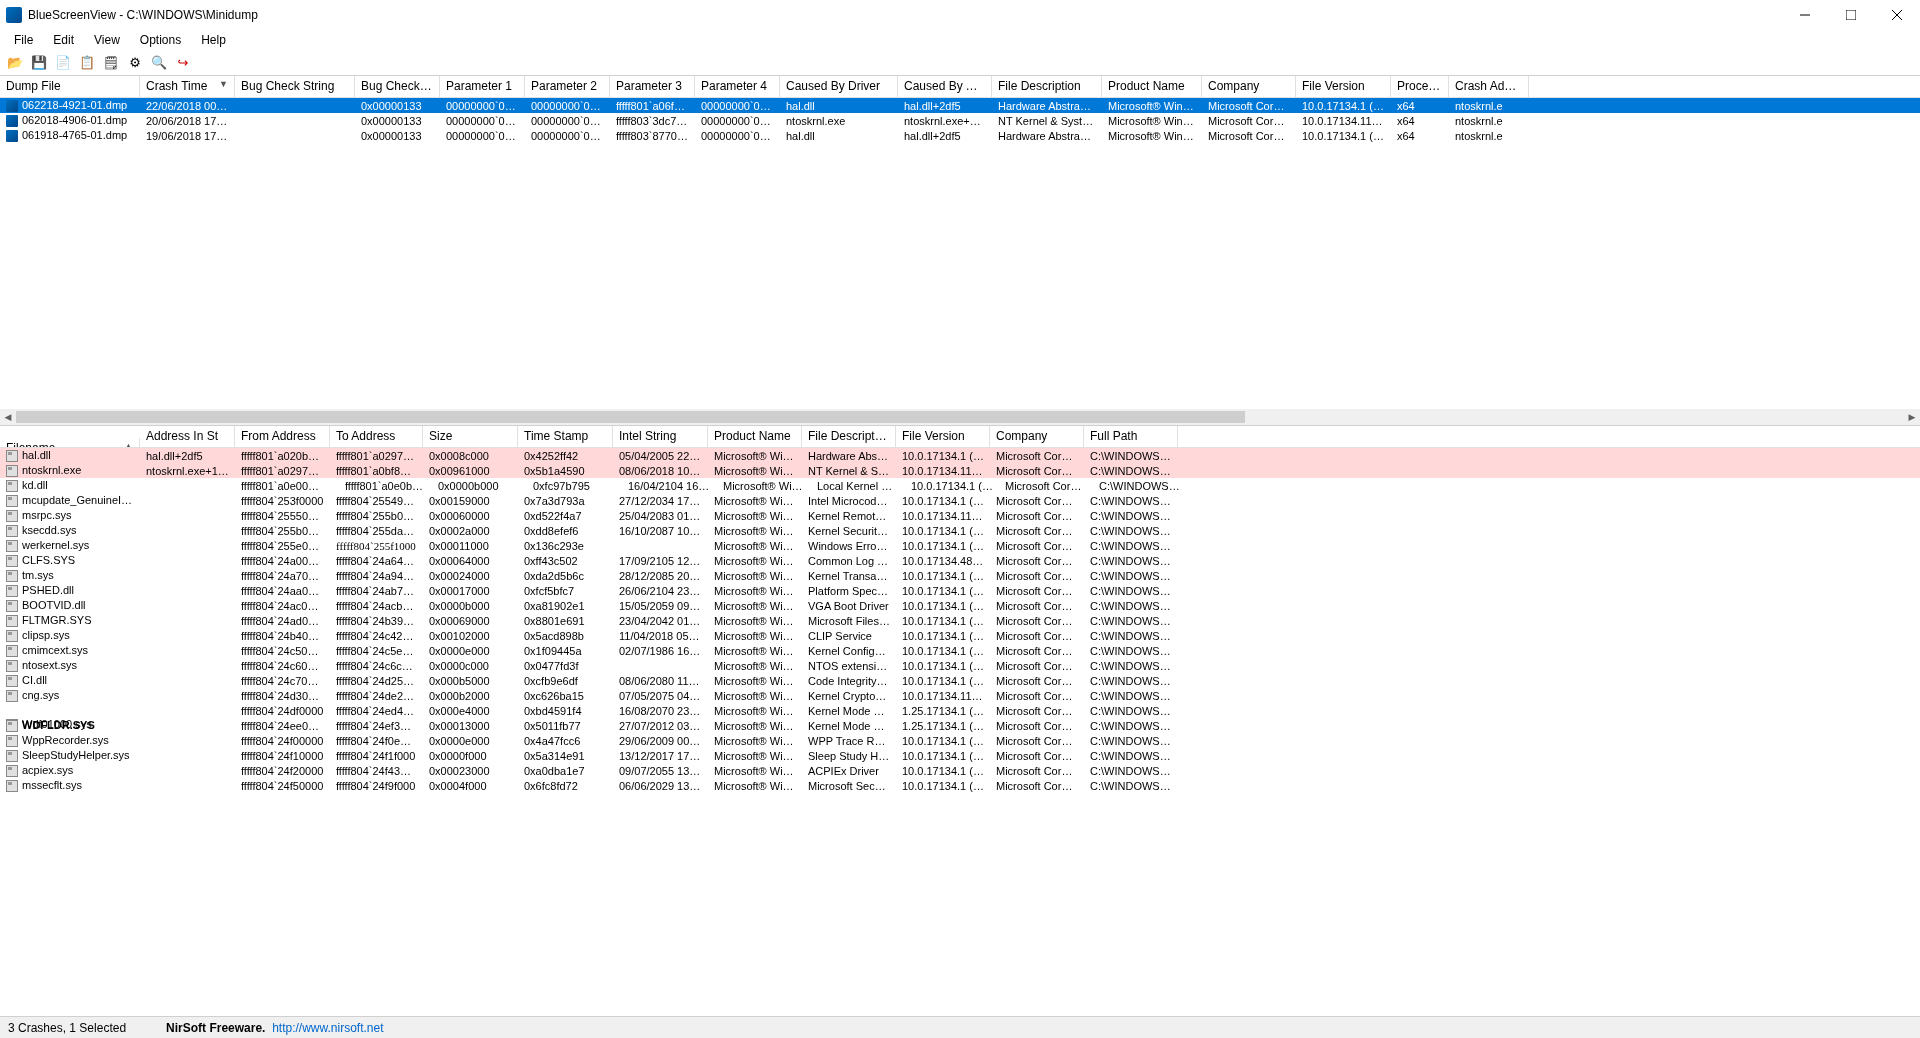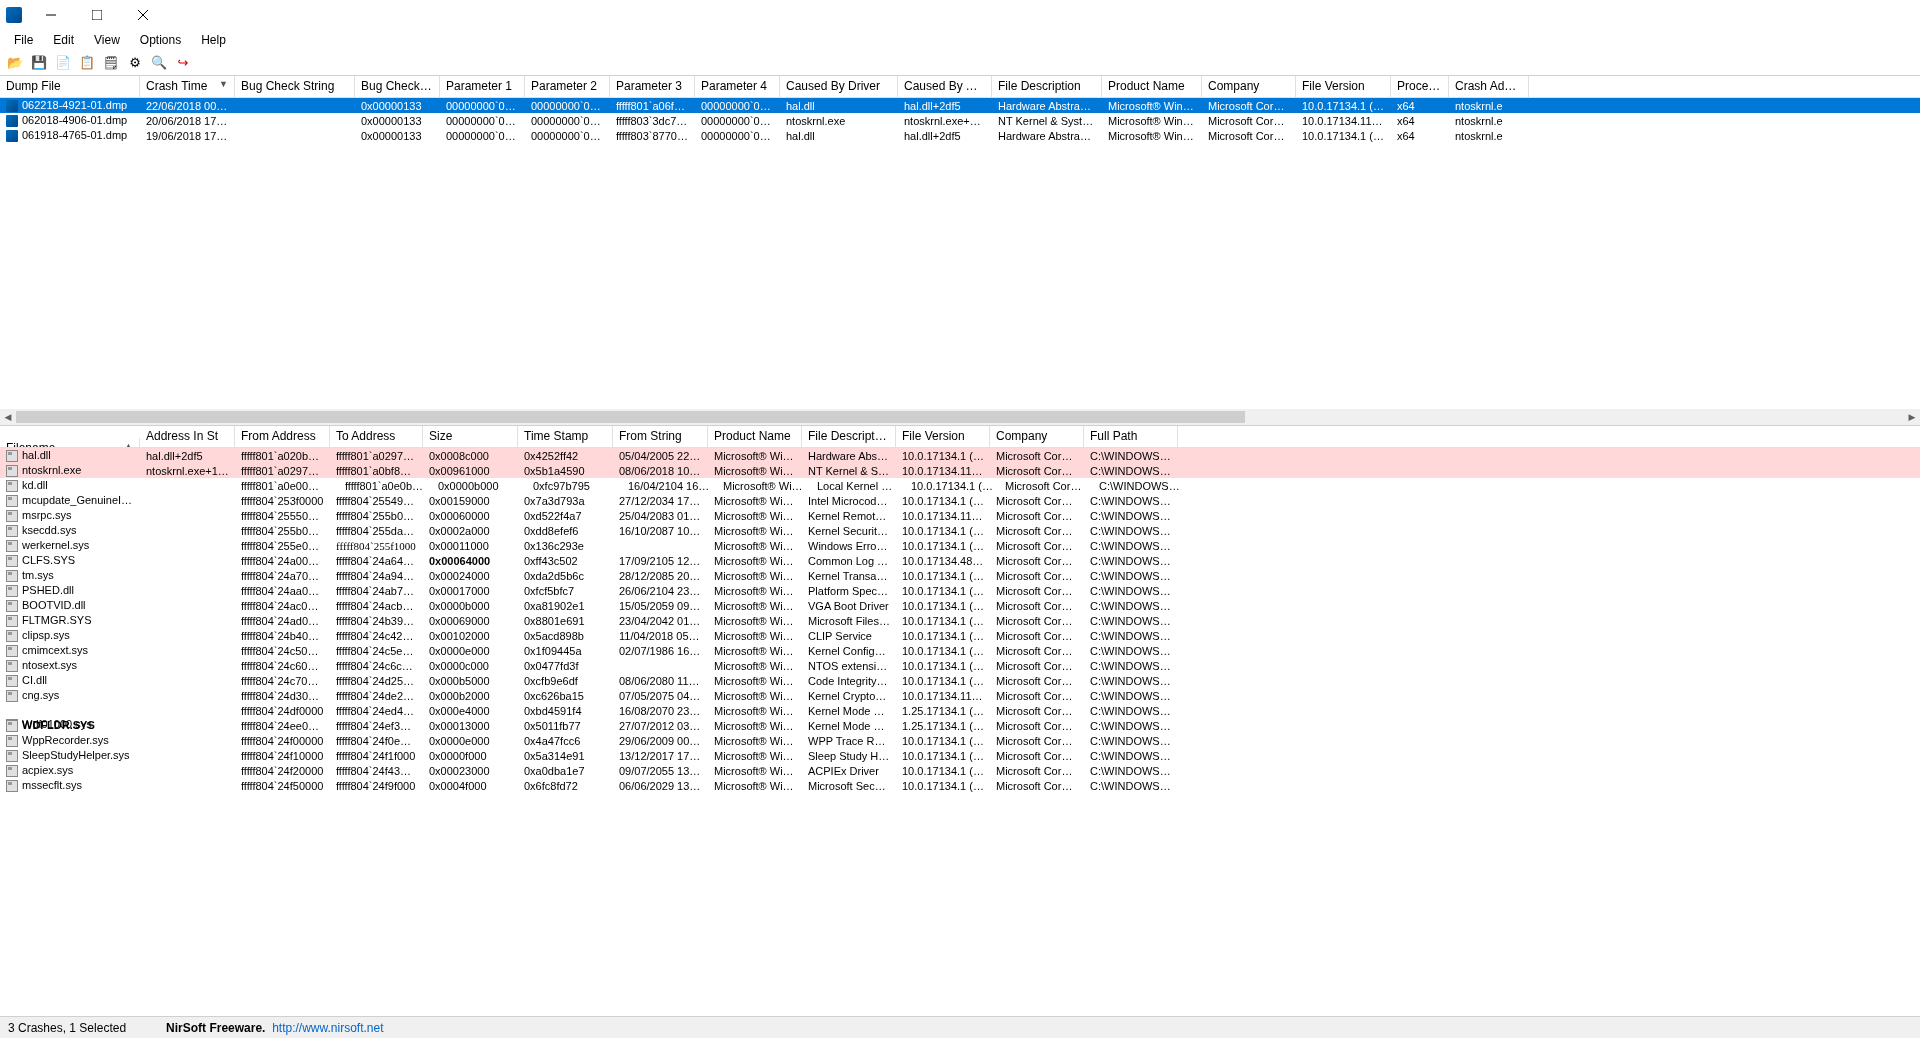--- a/index.html
+++ b/index.html
@@ -33,20 +33,21 @@
 .hscroll .arrow.l{left:0;} .hscroll .arrow.r{right:0;}
 .statusbar { height:22px; background:#f0f0f0; border-top:1px solid #d0d0d0; display:flex; align-items:center; padding:0 8px; gap:40px; }
 .statusbar .seg2 { color:#000; }
 .statusbar a { color:#0066cc; text-decoration:none; }
 </style>
 </head>
 <body>
 
 <div class="titlebar">
   <div class="icon"></div>
+  <div class="title">BlueScreenView - C:\WINDOWS\Minidump</div>
   <div class="winbtns">
     <div class="winbtn">
         <svg width="10" height="10">
           <line x1="0" y1="5" x2="10" y2="5" stroke="#000"></line>
         </svg>
       </div>
     <div class="winbtn">
         <svg width="10" height="10">
           <rect x="0" y="0" width="10" height="10" fill="none" stroke="#000"></rect>
         </svg>
@@ -162,21 +163,21 @@
 </div>
 
 <div class="pane-bottom">
   <div class="headerrow" id="bot-header">
       <div class="hcell" style="width: 140px; margin-top: 12px;">Filename<span class="sortind">▲</span></div>
       <div class="hcell" style="width: 95px;">Address In St</div>
       <div class="hcell" style="width: 95px;">From Address</div>
       <div class="hcell" style="width: 93px;">To Address</div>
       <div class="hcell" style="width: 95px;">Size</div>
       <div class="hcell" style="width: 95px;">Time Stamp</div>
-      <div class="hcell" style="width: 95px;">From String</div>
+      <div class="hcell" style="width: 95px;">Intel String</div>
       <div class="hcell" style="width: 94px;">Product Name</div>
       <div class="hcell" style="width: 94px;">File Description</div>
       <div class="hcell" style="width: 94px;">File Version</div>
       <div class="hcell" style="width: 94px;">Company</div>
       <div class="hcell" style="width: 94px;">Full Path</div>
     </div>
   <div id="bot-rows">
       <div class="row highlight-red">
         <div class="cell" style="width: 140px;"><span class="fi fi-drv"></span>hal.dll</div>
         <div class="cell" style="width: 95px;">hal.dll+2df5</div>
@@ -273,21 +274,21 @@
         <div class="cell" style="width: 94px;">Windows Error Re...</div>
         <div class="cell" style="width: 94px;">10.0.17134.1 (WinB...</div>
         <div class="cell" style="width: 94px;">Microsoft Corpora...</div>
         <div class="cell" style="width: 94px;">C:\WINDOWS\syst...</div>
       </div>
       <div class="row">
         <div class="cell" style="width: 140px;"><span class="fi fi-drv"></span>CLFS.SYS</div>
         <div class="cell" style="width: 95px;"></div>
         <div class="cell" style="width: 95px;">fffff804`24a00000</div>
         <div class="cell" style="width: 93px;">fffff804`24a64000</div>
-        <div class="cell" style="width: 95px; font-weight: bold;">0x00064000</div>
+        <div class="cell" style="width: 95px;">0x00064000</div>
         <div class="cell" style="width: 95px;">0xff43c502</div>
         <div class="cell" style="width: 95px;">17/09/2105 12:50:26</div>
         <div class="cell" style="width: 94px;">Microsoft® Wind...</div>
         <div class="cell" style="width: 94px;">Common Log File ...</div>
         <div class="cell" style="width: 94px;">10.0.17134.48 (Win...</div>
         <div class="cell" style="width: 94px;">Microsoft Corpora...</div>
         <div class="cell" style="width: 94px;">C:\WINDOWS\syst...</div>
       </div>
       <div class="row">
         <div class="cell" style="width: 140px;"><span class="fi fi-drv"></span>tm.sys</div>

